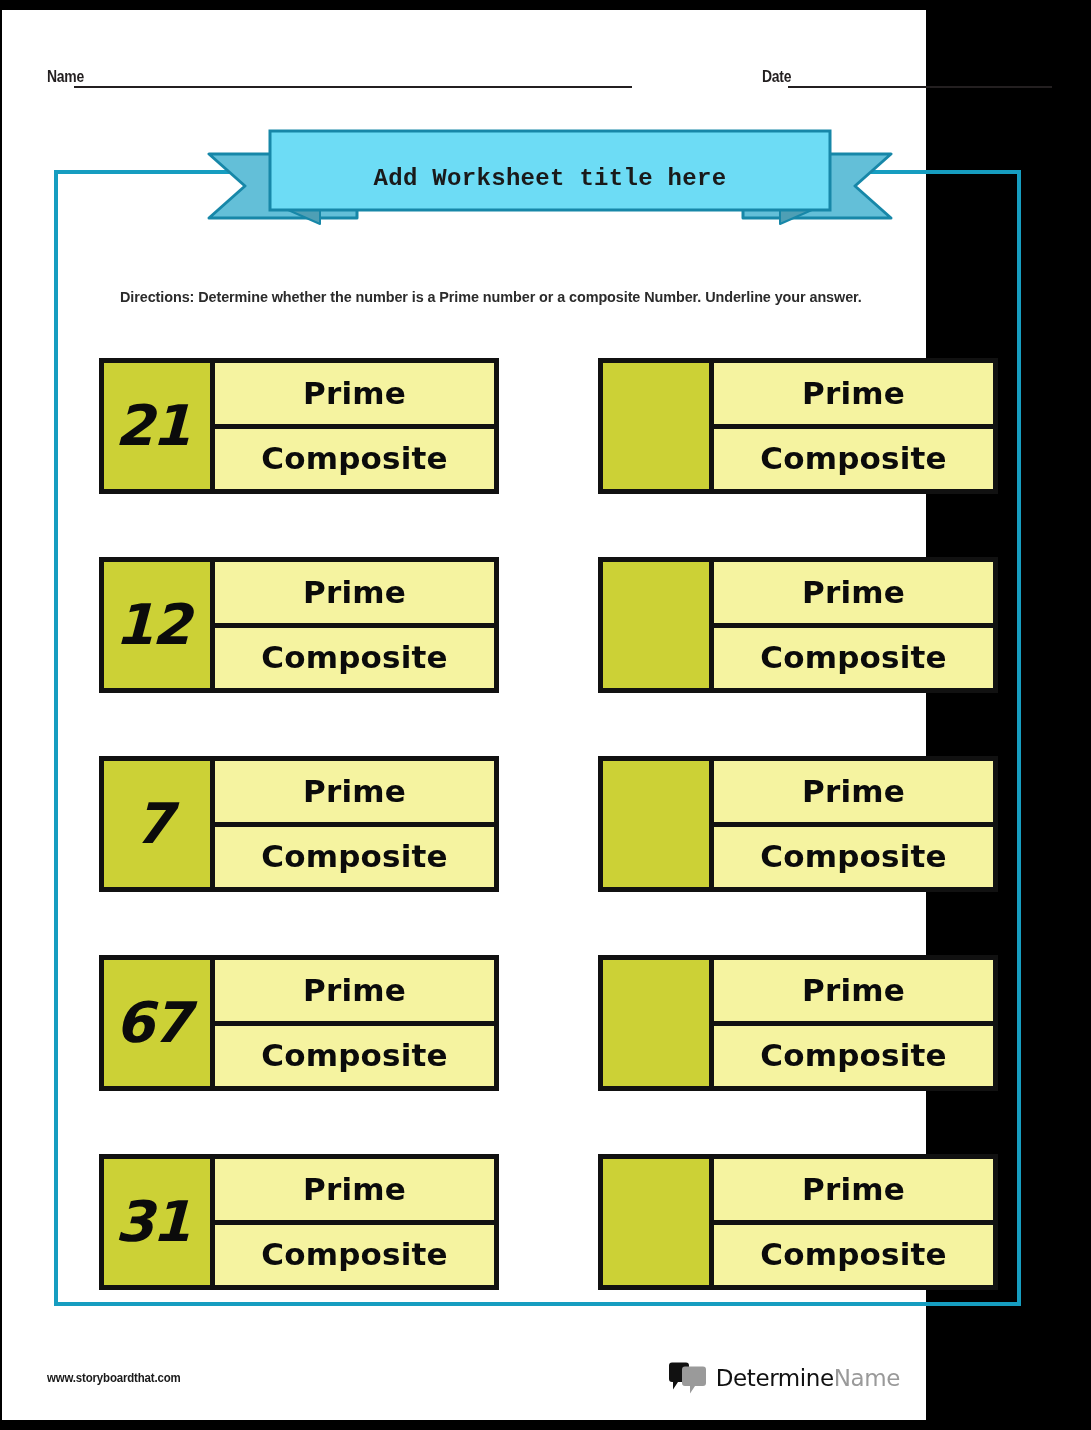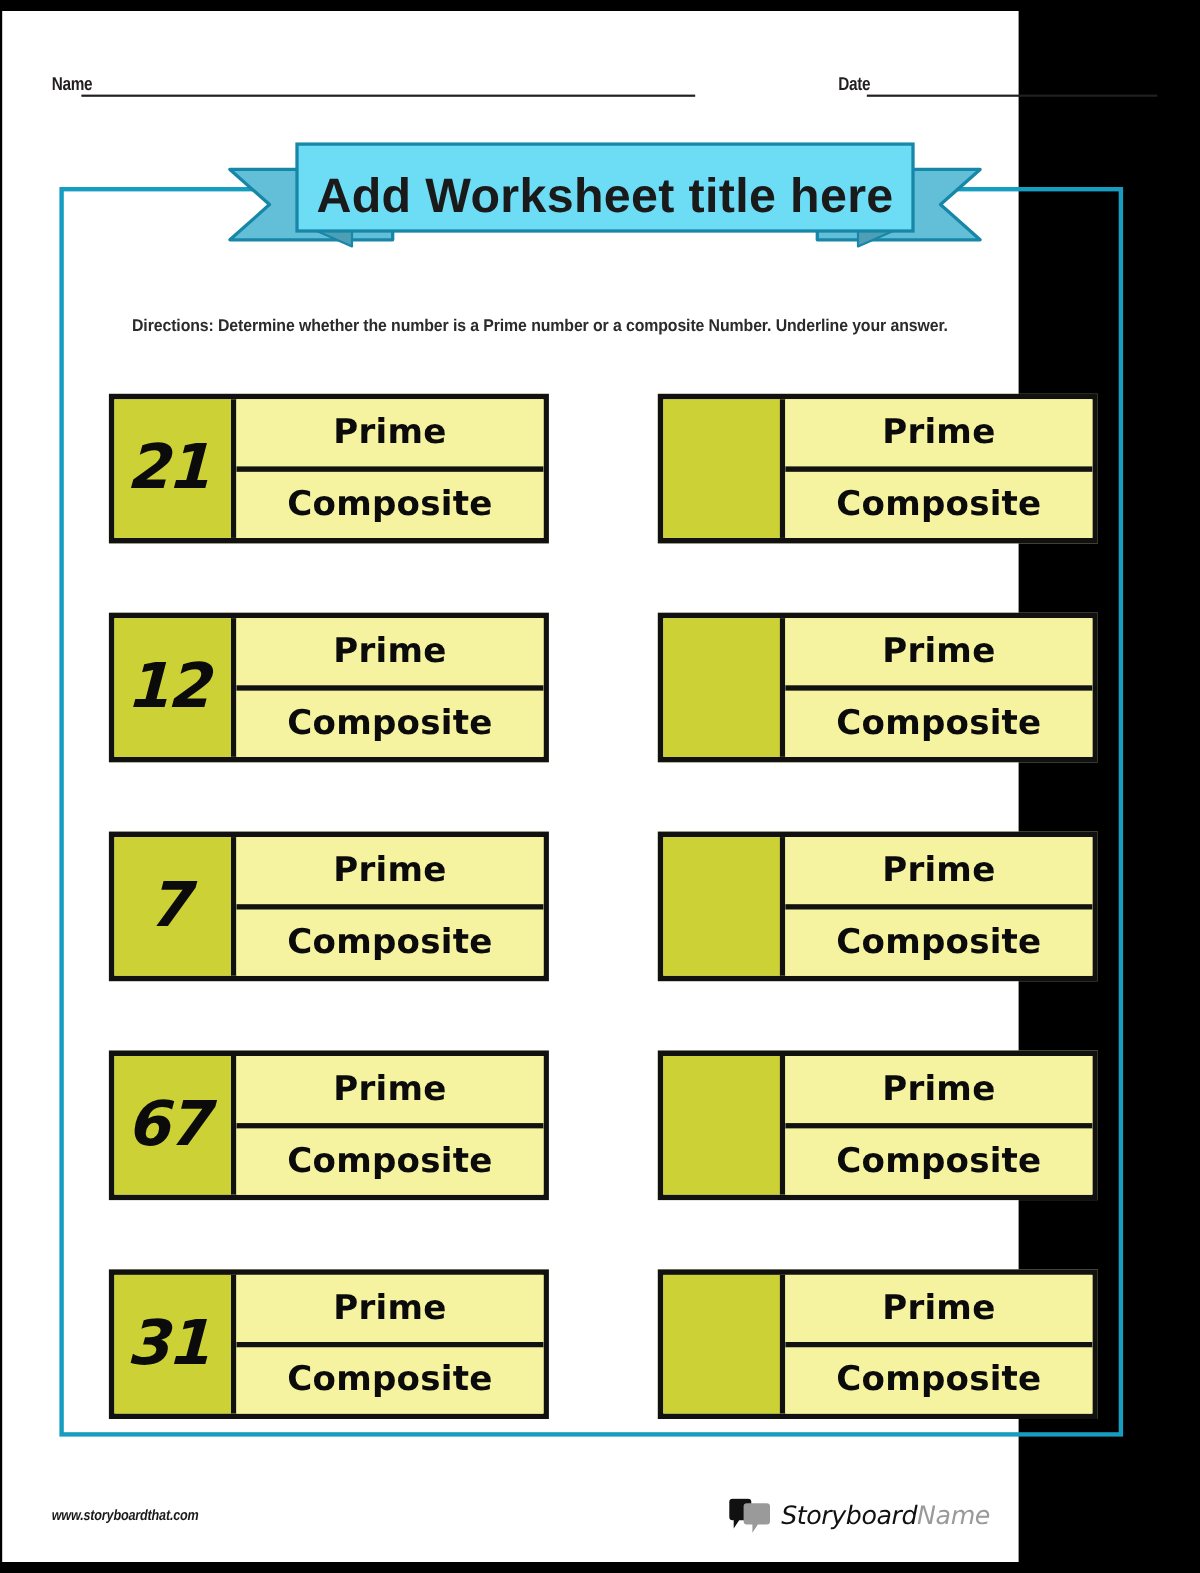--- a/index.html
+++ b/index.html
@@ -92,23 +92,23 @@
 
   .banner-title {
     position: absolute;
     left: 0;
     top: 0;
     width: 100%;
     height: 100%;
     display: flex;
     align-items: center;
     justify-content: center;
-    font-family: Liberation Sans, sans-serif;
-    font-weight: bold;
-    font-size: 44px;
+    font-family: Liberation Mono, monospace;
+    font-weight: bold;
+    font-size: 24px;
     color: #1a1a1a;
     letter-spacing: 0.3px;
     padding-top: 3px;
     pointer-events: none;
   }
 
   
   .directions {
     position: absolute;
     left: 118px;
@@ -191,21 +191,20 @@
     letter-spacing: 0.2px;
   }
 
   
   .footer {
     position: absolute;
     left: 0;
     bottom: 22px;
     width: 100%;
     height: 40px;
-    font-style: italic;
   }
 
   .footer-url {
     position: absolute;
     left: 45px;
     top: 12px;
     font-family: "Liberation Sans Narrow", "Liberation Sans", sans-serif;
     font-size: 13.5px;
     font-weight: bold;
     color: #1a1a1a;
@@ -423,18 +422,18 @@
     <div class="footer-url">www.storyboardthat.com</div>
 
     <div class="footer-logo">
       <span class="logo-mark">
         <svg width="40" height="32" viewBox="0 0 40 32" xmlns="http://www.w3.org/2000/svg">
           <path d="M1 3.5 A3 3 0 0 1 4 0.5 L18 0.5 A3 3 0 0 1 21 3.5 L21 17 A3 3 0 0 1 18 20 L10 20 L5 27.5 L5 20 L4 20 A3 3 0 0 1 1 17 Z" fill="#111111"></path>
           <path d="M14 7.5 A3 3 0 0 1 17 4.5 L35 4.5 A3 3 0 0 1 38 7.5 L38 21 A3 3 0 0 1 35 24 L27 24 L22 31.5 L22 24 L17 24 A3 3 0 0 1 14 21 Z" fill="#9a9a9a"></path>
         </svg>
       </span>
       <span class="logo-text">
-        <span class="lt-dark">Storyboard</span><span class="lt-light">Name</span>
+        <span class="lt-dark">Determine</span><span class="lt-light">Name</span>
       </span>
     </div>
   </div>
 
 </div>
 
 </body></html>

